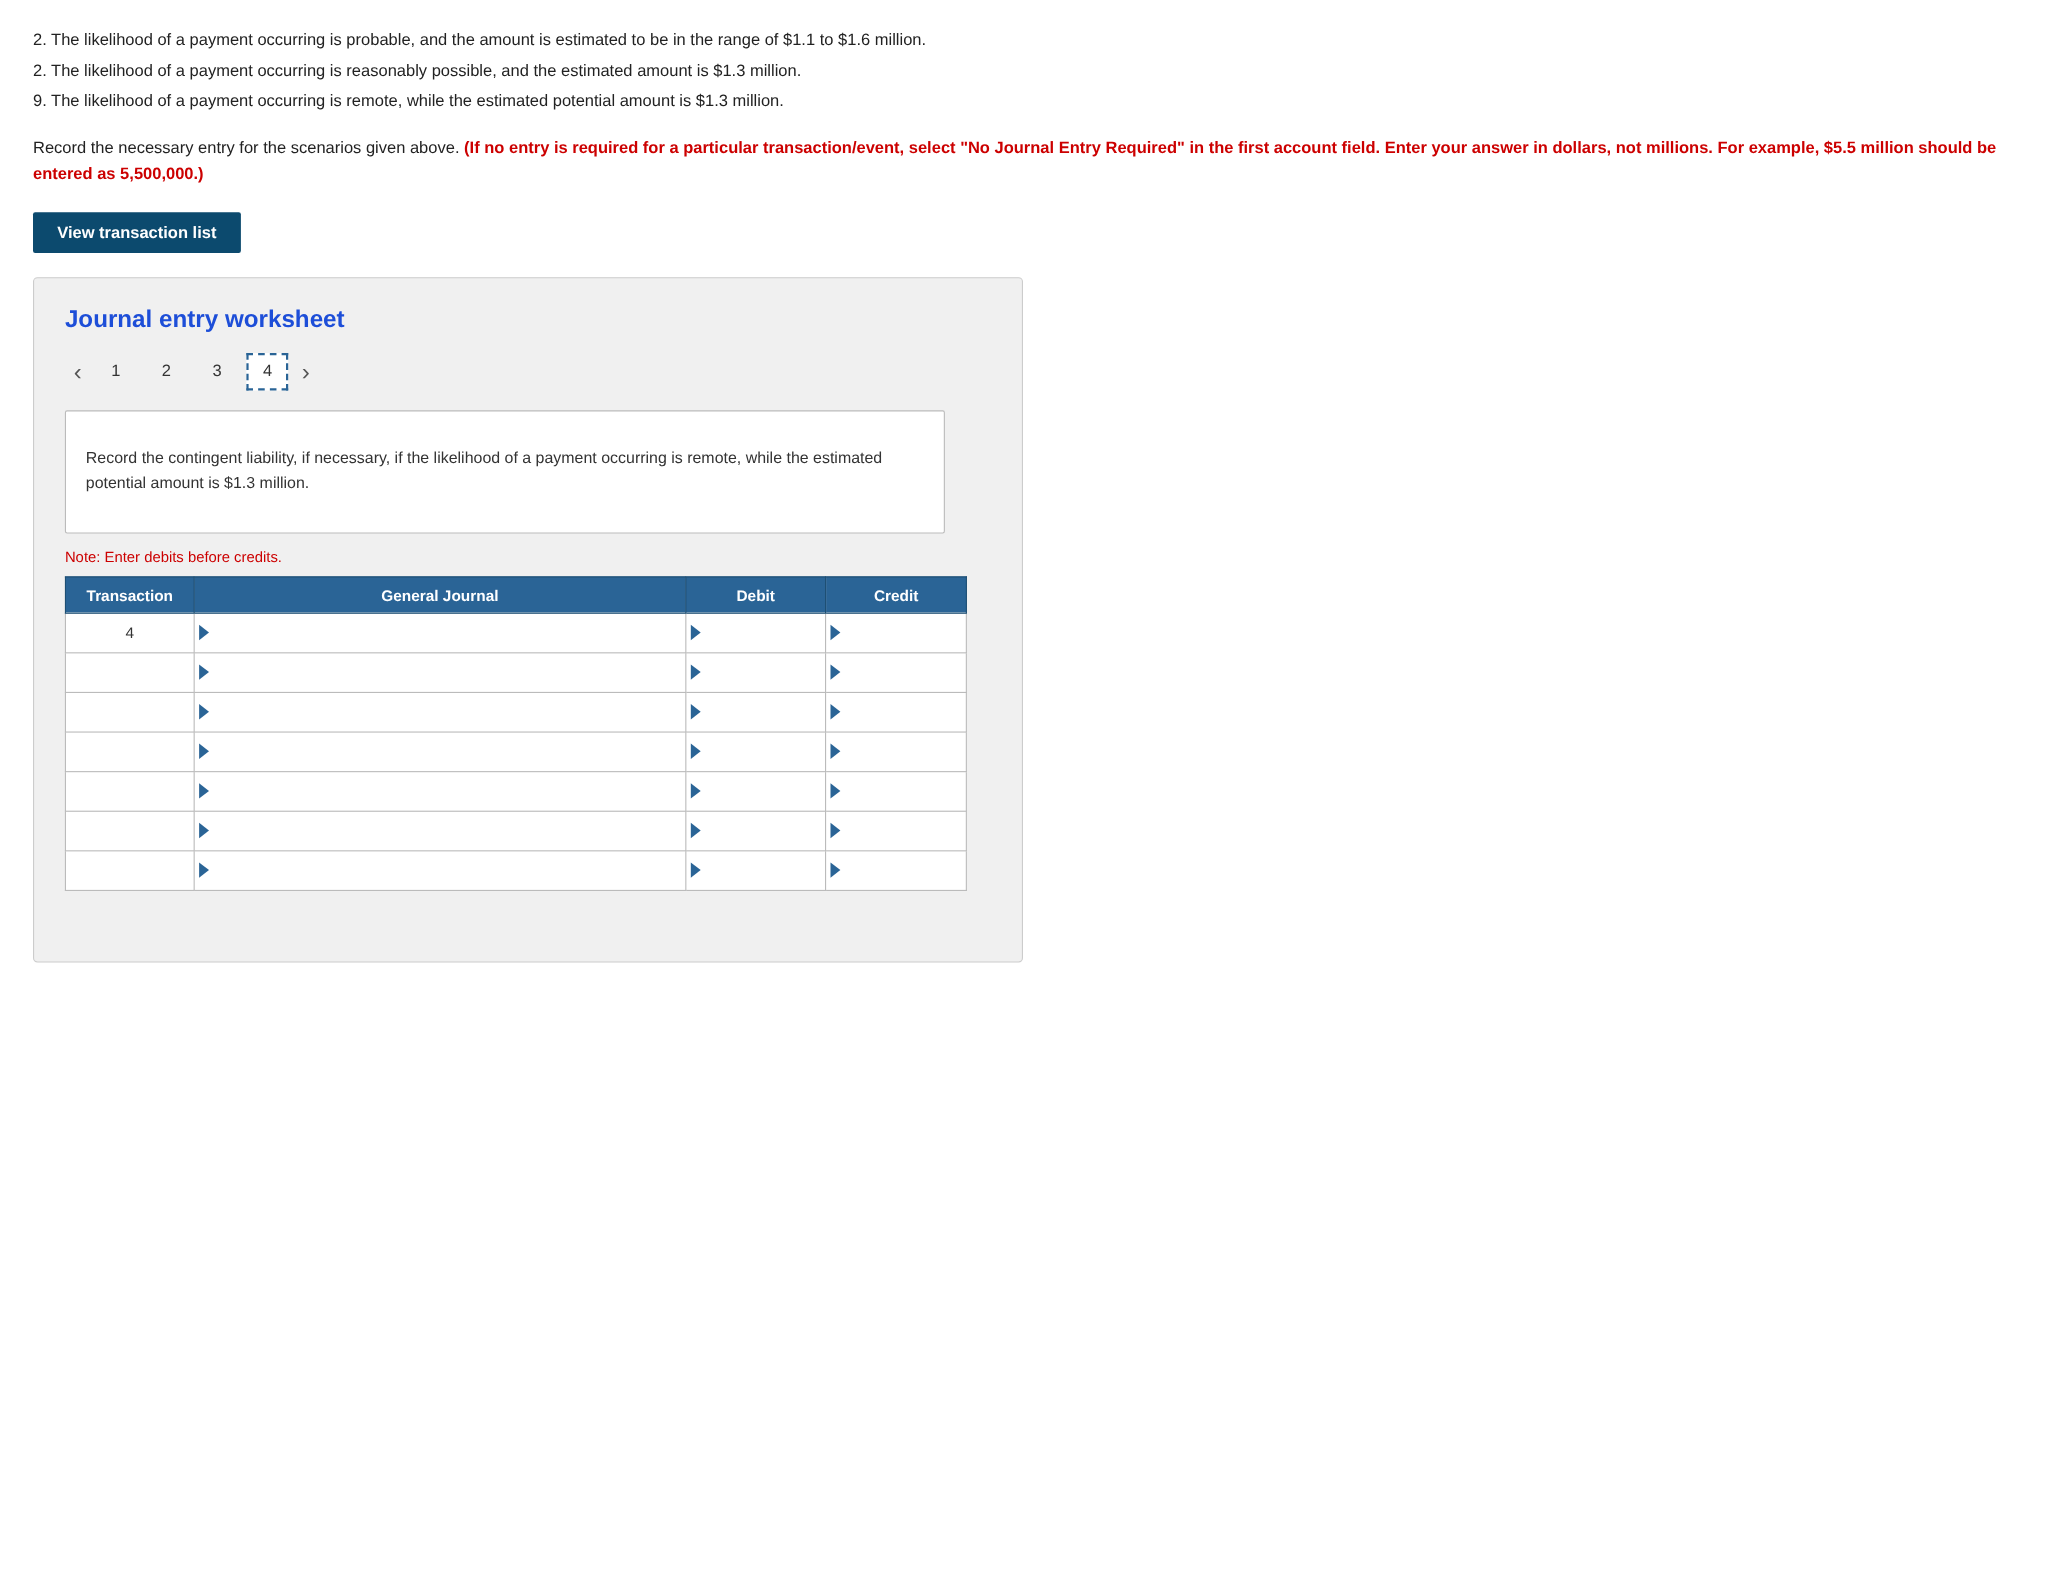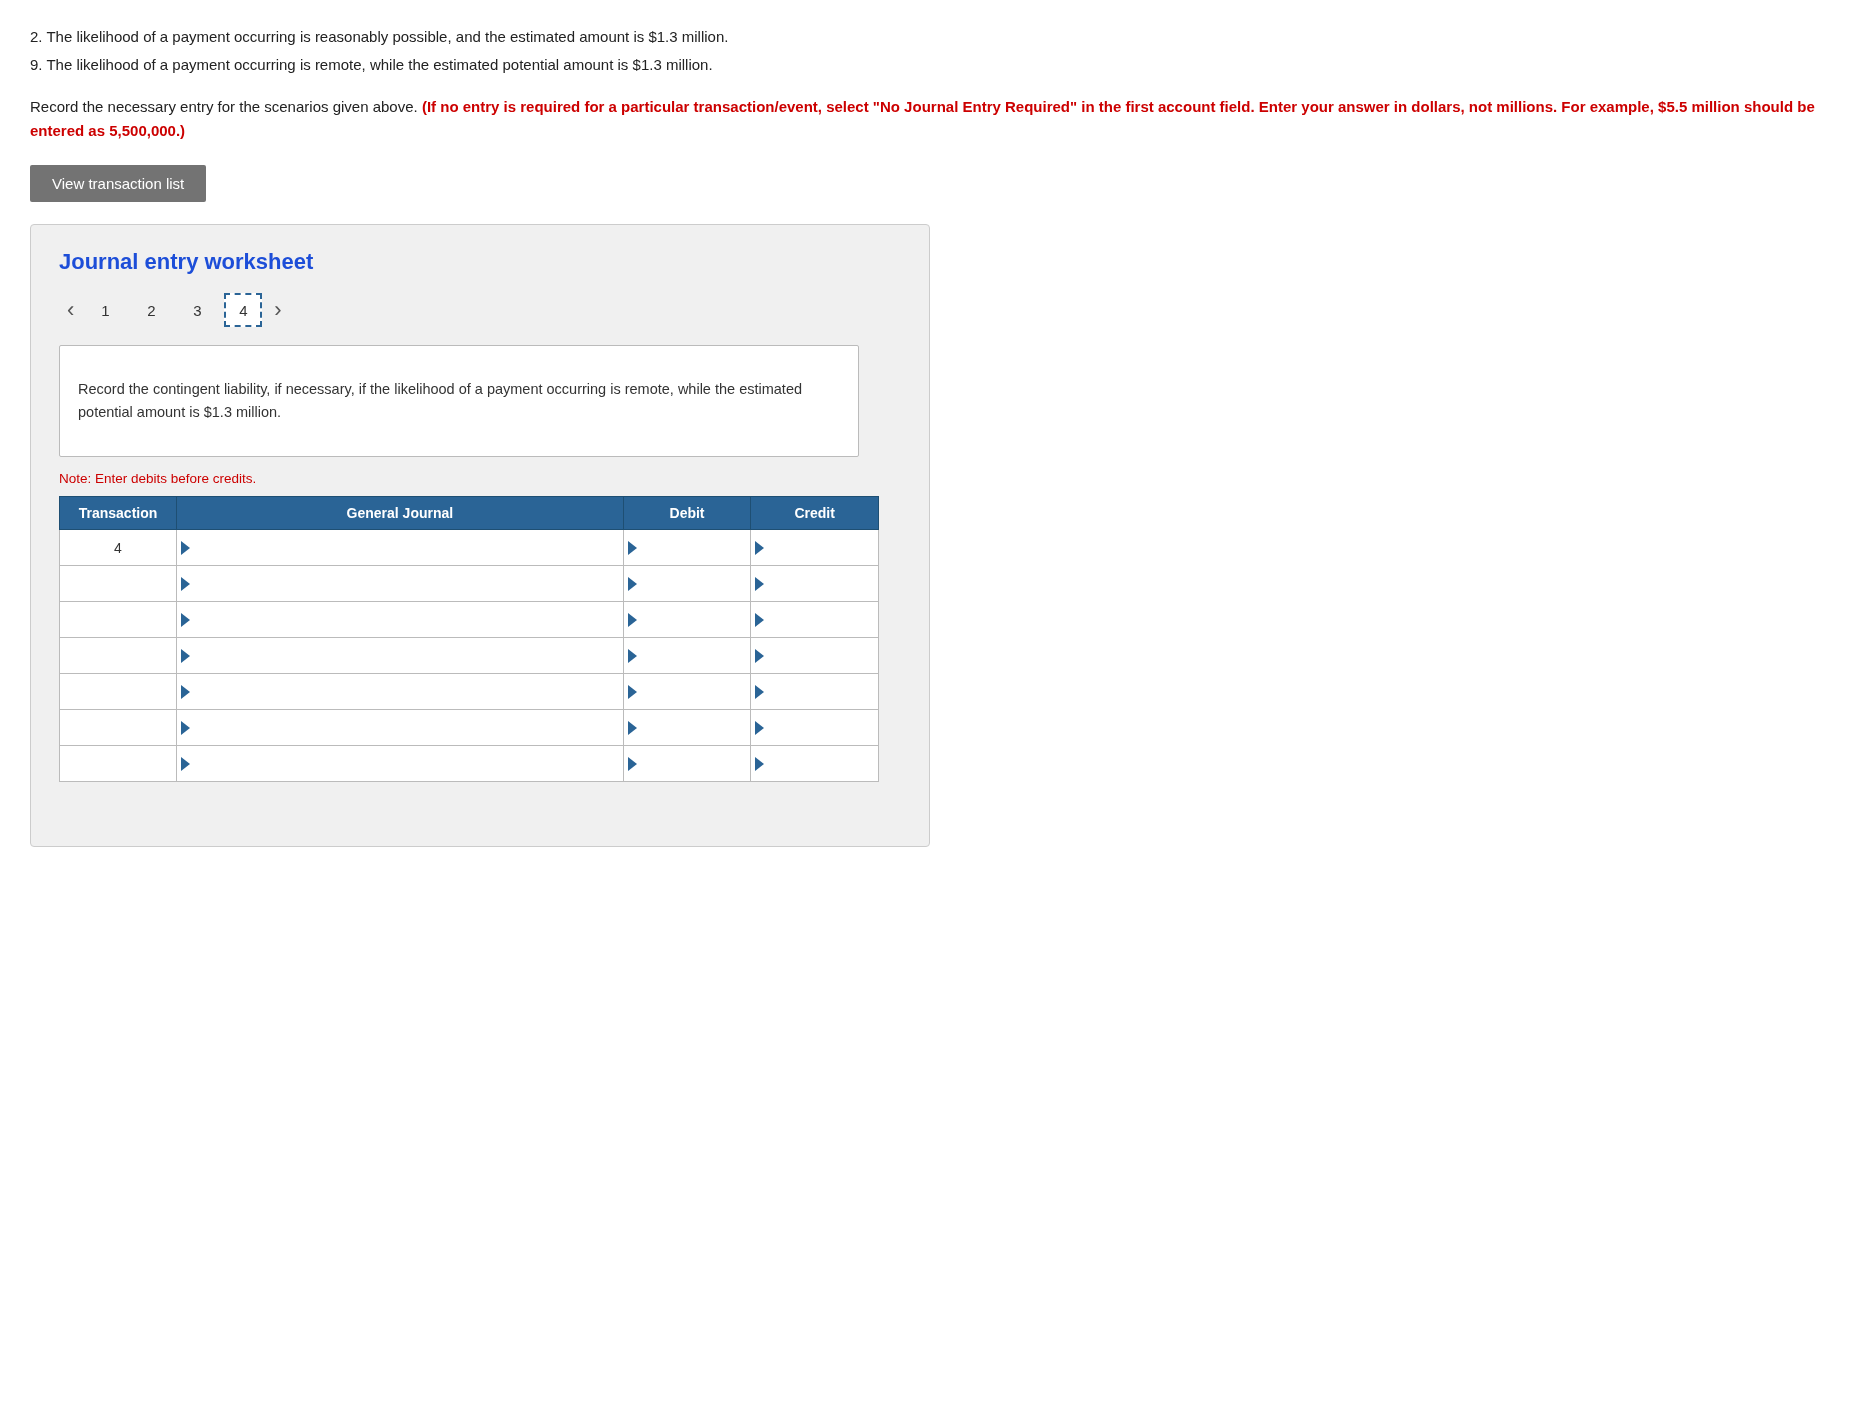--- a/index.html
+++ b/index.html
@@ -24,26 +24,26 @@
     }
     .instructions .normal-text {
       color: #222;
     }
     .instructions .red-text {
       color: #cc0000;
       font-weight: bold;
     }
     .view-transaction-btn {
       display: inline-block;
-      background: #737373;
+      background: #0c4a6e;
       color: #fff;
       border: none;
       padding: 10px 22px;
       font-size: 15px;
-      font-weight: normal;
+      font-weight: bold;
       cursor: pointer;
       margin-bottom: 22px;
       border-radius: 2px;
     }
     .worksheet-container {
       background: #f0f0f0;
       border: 1px solid #ccc;
       border-radius: 4px;
       padding: 24px 28px 28px 28px;
       max-width: 900px;
@@ -182,20 +182,21 @@
       border-radius: 2px;
       min-width: 150px;
     }
   </style>
 </head>
 <body>
 
 
 
 <div class="intro-list">
+  <p>2. The likelihood of a payment occurring is probable, and the amount is estimated to be in the range of $1.1 to $1.6 million.</p>
   <p>2. The likelihood of a payment occurring is reasonably possible, and the estimated amount is $1.3 million.</p>
   <p>9. The likelihood of a payment occurring is remote, while the estimated potential amount is $1.3 million.</p>
 </div>
 
 <div class="instructions">
   <span class="normal-text">Record the necessary entry for the scenarios given above.</span>
   <span class="red-text">(If no entry is required for a particular transaction/event, select "No Journal Entry Required" in the first account field. Enter your answer in dollars, not millions. For example, $5.5 million should be entered as 5,500,000.)</span>
 </div>
 
 <button class="view-transaction-btn">View transaction list</button>

